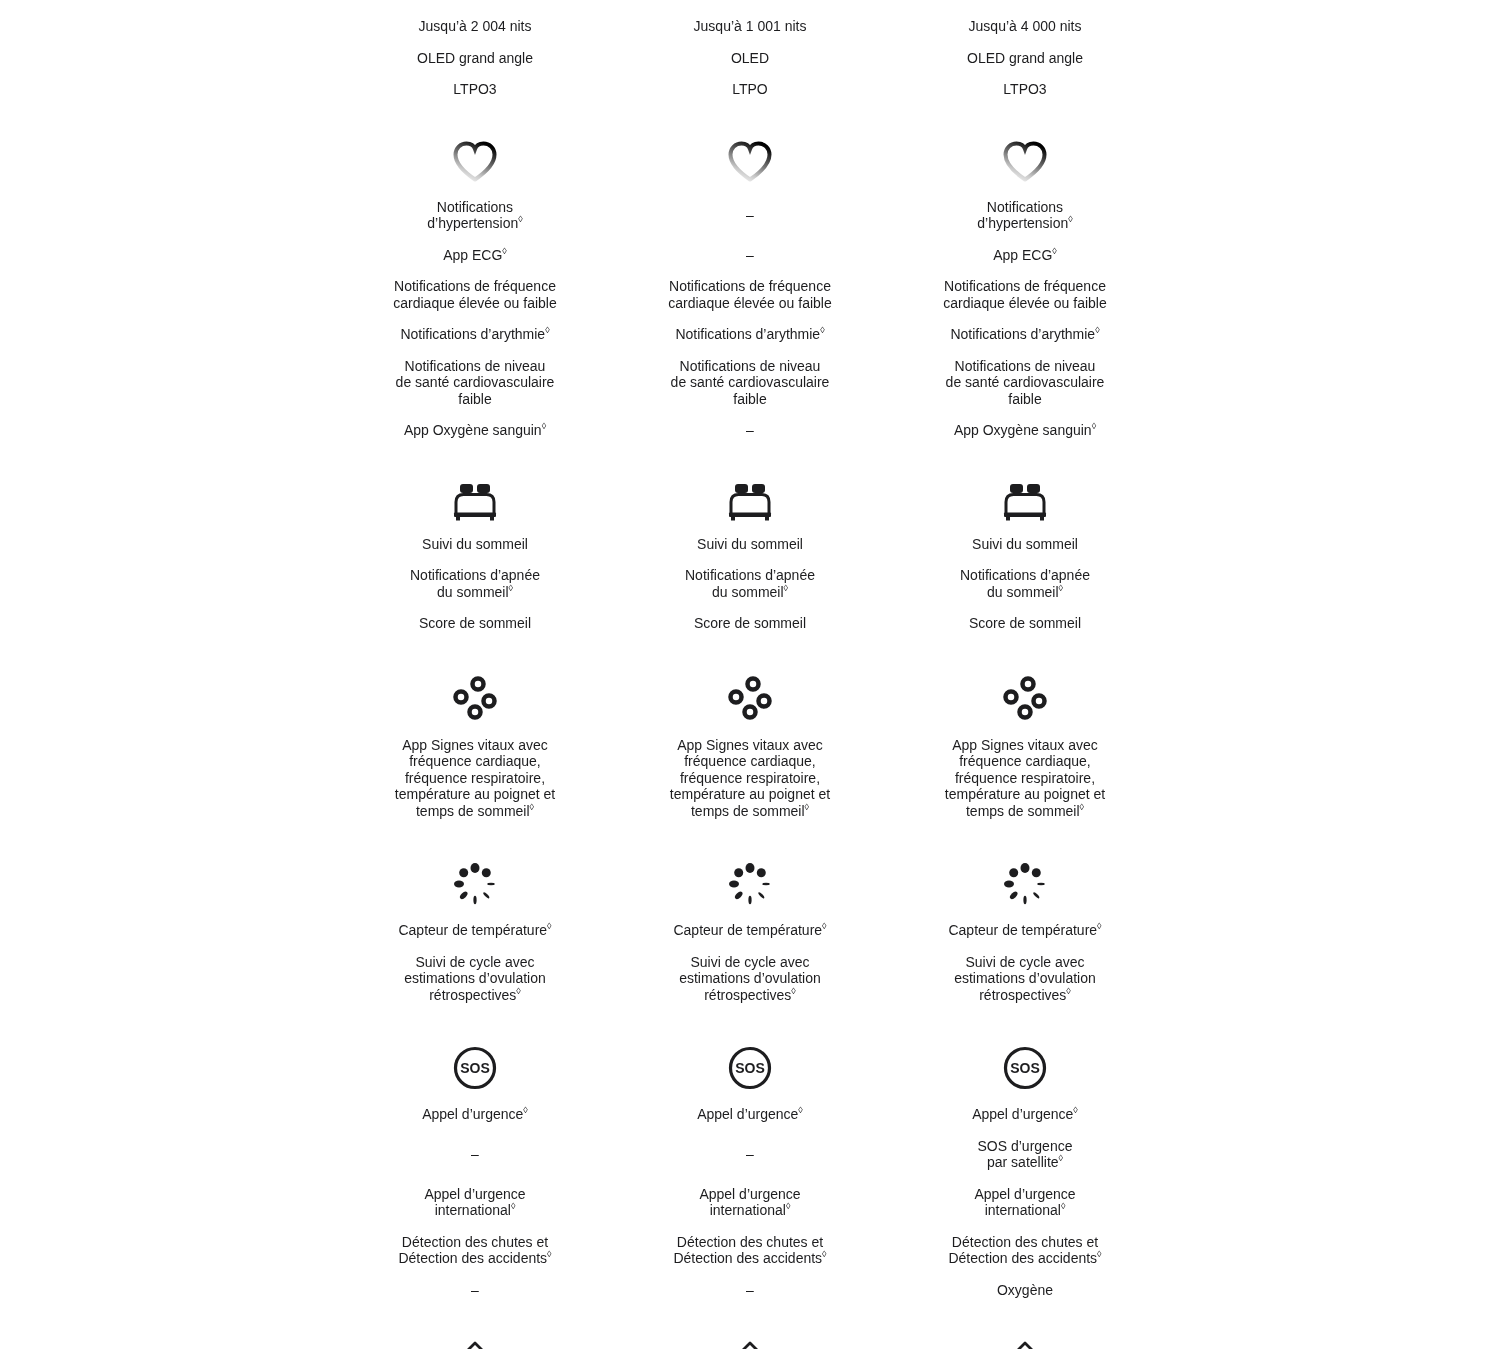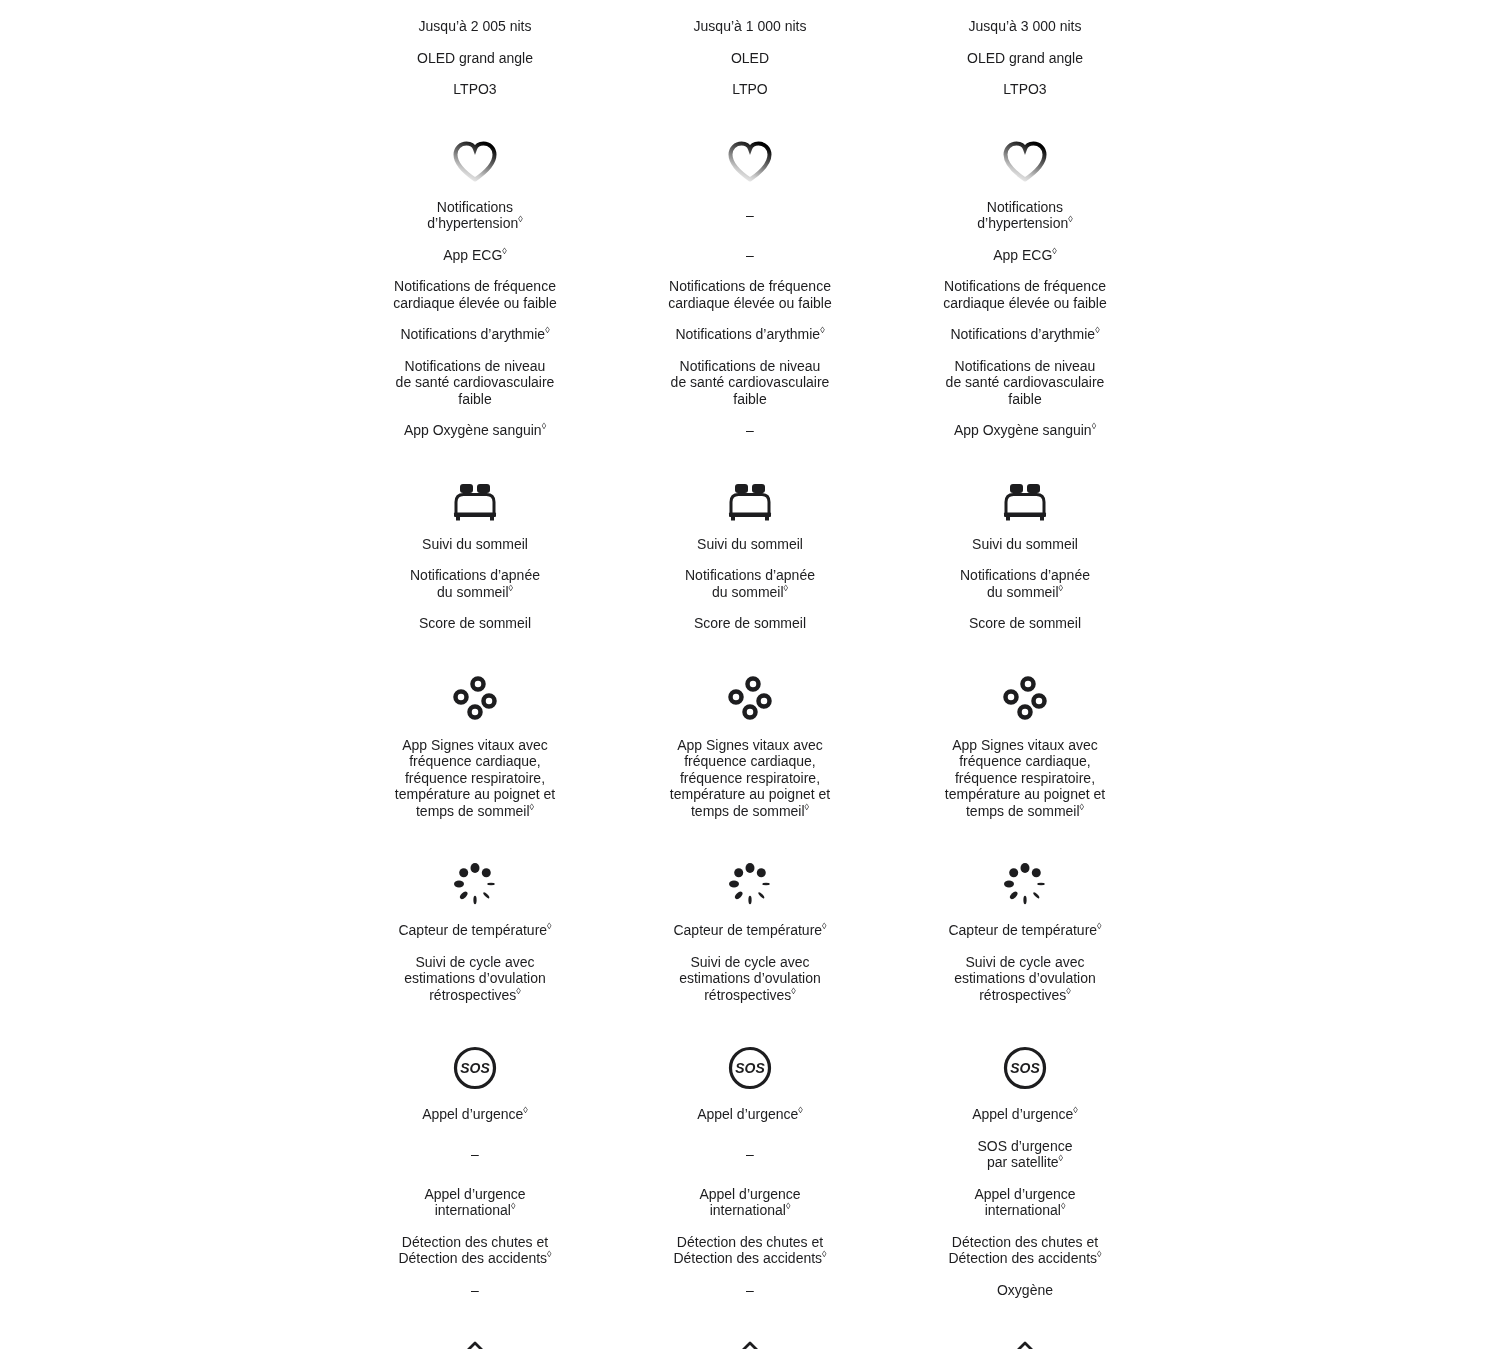--- a/index.html
+++ b/index.html
@@ -10,33 +10,33 @@
   }
   .compare-grid {
     width: 825px; margin: 0 auto; padding-top: 18px;
     display: grid; grid-template-columns: repeat(3, 275px);
     row-gap: 15px; align-items: center; justify-items: center;
   }
   .feature {
     font-size: 14px; line-height: 16.5px; text-align: center;
     white-space: pre-line;
   }
-  .icon-cell { margin-top: 27px; display: flex; align-items: center; justify-content: flex-start; font-style: italic; }
+  .icon-cell { margin-top: 27px; display: flex; align-items: center; justify-content: flex-start; }
   sup.fn { font-size: 9px; line-height: 0; vertical-align: super; }
   svg { display: block; }
   .sos-text { font-family: "Liberation Sans", sans-serif; }
 </style>
 </head>
 <body>
 
 <div class="compare-grid">
 
-  <div class="feature">Jusqu’à 2 005 nits</div>
-  <div class="feature">Jusqu’à 1 000 nits</div>
-  <div class="feature">Jusqu’à 3 000 nits</div>
+  <div class="feature">Jusqu’à 2 004 nits</div>
+  <div class="feature">Jusqu’à 1 001 nits</div>
+  <div class="feature">Jusqu’à 4 000 nits</div>
 
   <div class="feature">OLED grand angle</div>
   <div class="feature">OLED</div>
   <div class="feature">OLED grand angle</div>
 
   <div class="feature">LTPO3</div>
   <div class="feature">LTPO</div>
   <div class="feature">LTPO3</div>
 
   <div class="icon-cell">

